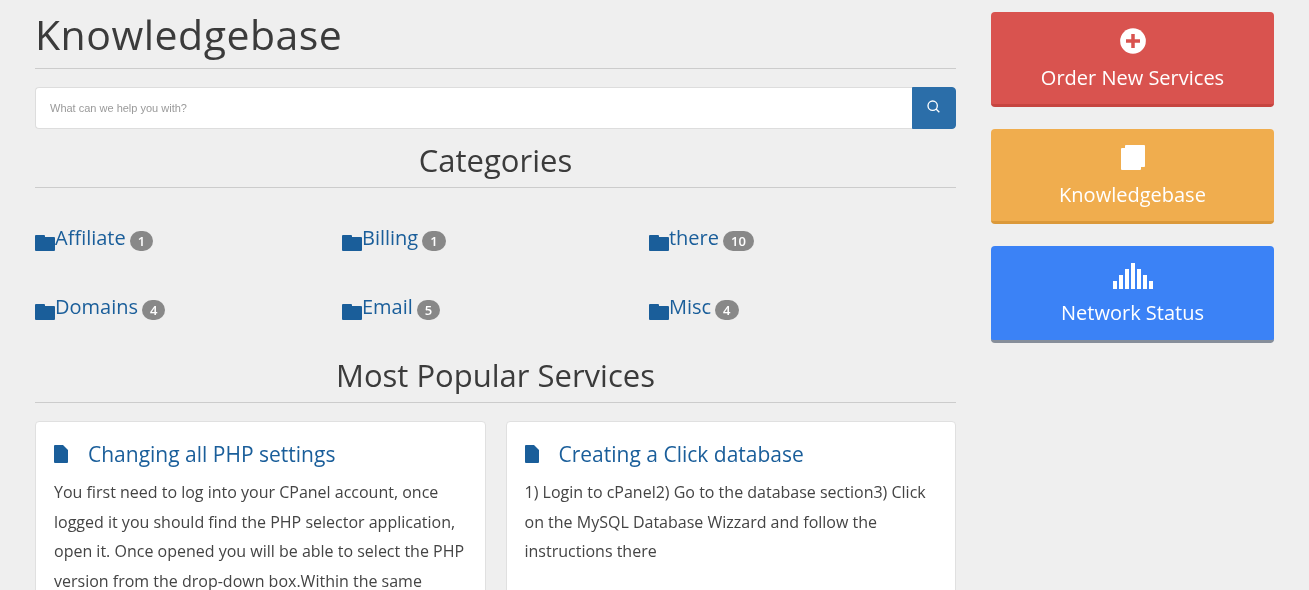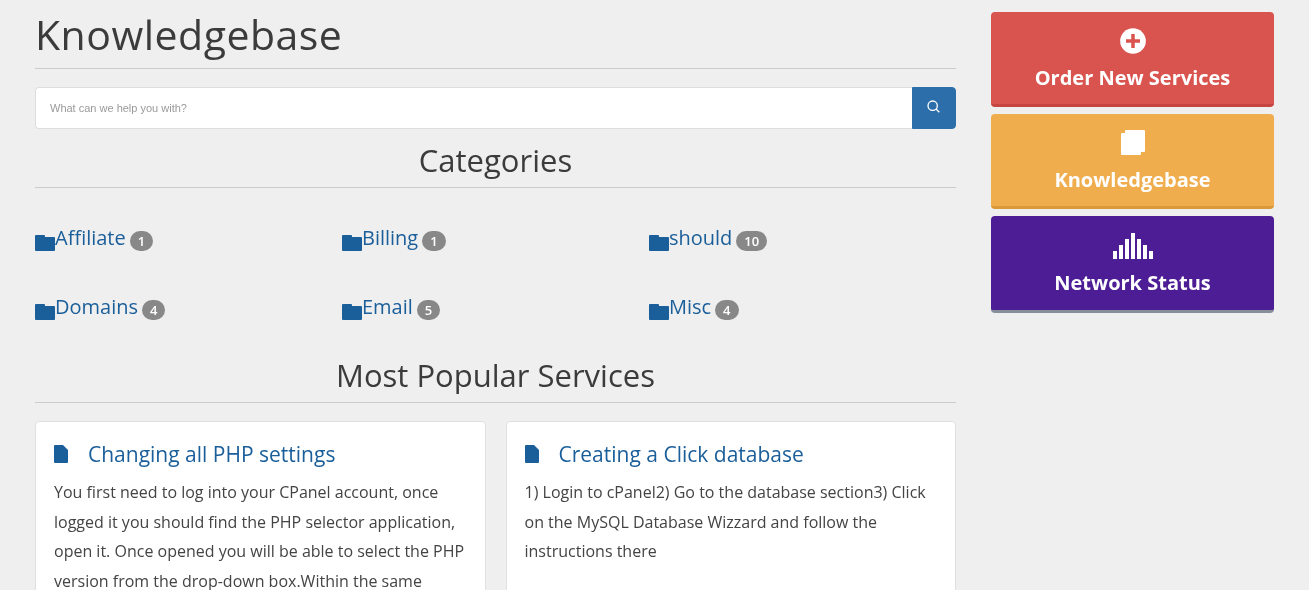--- a/index.html
+++ b/index.html
@@ -102,28 +102,28 @@
 
   .side-btn {
     display:flex;
     flex-direction:column;
     align-items:center;
     justify-content:center;
     gap:8px;
     color:#fff;
     border-radius:4px;
     height:95px;
-    margin-bottom:7px;
+    margin-bottom:22px;
     font-size:20px;
     cursor:pointer;
-    font-weight:700;
+    font-weight:400;
   }
   .side-btn.red { background:#d9534f; border-bottom:3px solid #c64540; }
   .side-btn.yellow { background:#f0ad4e; border-bottom:3px solid #db993a; }
-  .side-btn.grey { background:#4c1d95; border-bottom:3px solid #868e9a; height:97px; }
+  .side-btn.grey { background:#3b82f6; border-bottom:3px solid #868e9a; height:97px; }
   .side-btn .ic { height:30px; display:flex; align-items:center; justify-content:center; }
   .side-btn svg { fill:#fff; }
 
   .bars { display:flex; align-items:flex-end; gap:2px; height:26px; }
   .bars span{ width:4px; background:#fff; display:inline-block;}
 </style>
 </head>
 <body>
 
 <div class="wrap">
@@ -152,21 +152,21 @@
         <span>Affiliate</span>
         <span class="badge">1</span>
       </a></div>
       <div class="cat"><a>
         <span class="folder-icon"></span>
         <span>Billing</span>
         <span class="badge">1</span>
       </a></div>
       <div class="cat"><a>
         <span class="folder-icon"></span>
-        <span>should</span>
+        <span>there</span>
         <span class="badge">10</span>
       </a></div>
       <div class="cat"><a>
         <span class="folder-icon"></span>
         <span>Domains</span>
         <span class="badge">4</span>
       </a></div>
       <div class="cat"><a>
         <span class="folder-icon"></span>
         <span>Email</span>

